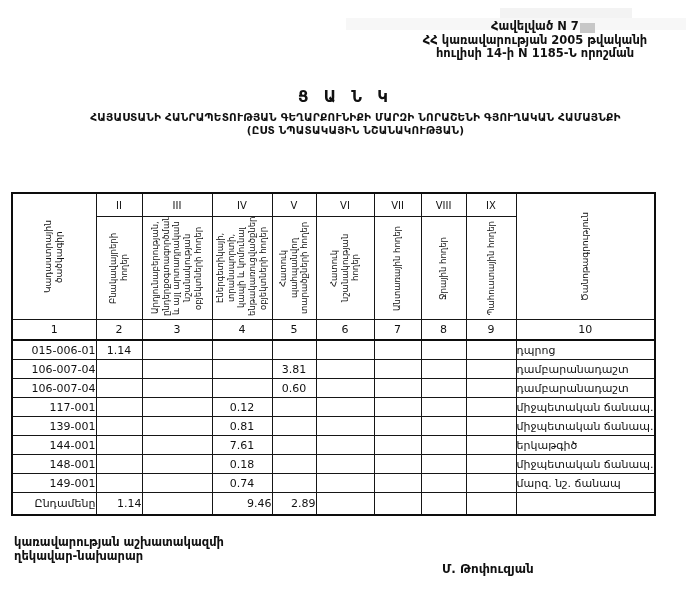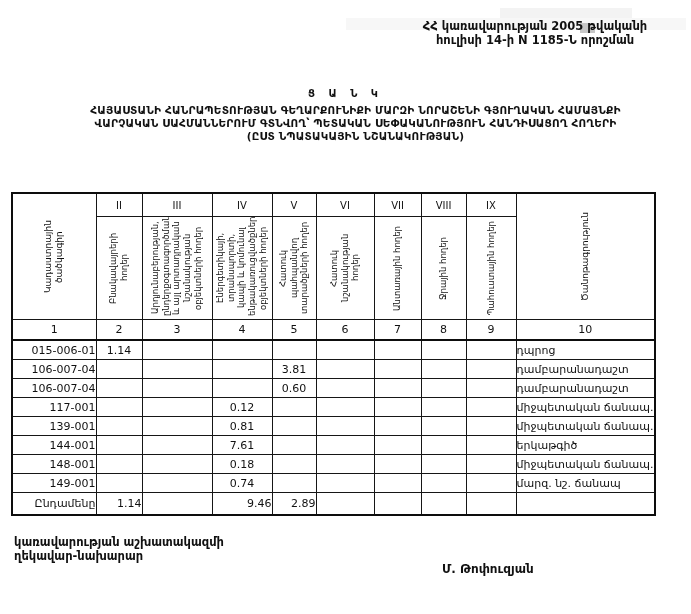--- a/index.html
+++ b/index.html
@@ -11,21 +11,21 @@
   
   .art1{position:absolute;left:500px;top:8px;width:132px;height:10px;background:#f3f3f3;}
   .art2{position:absolute;left:346px;top:18px;width:340px;height:12px;background:#f7f7f7;}
   .smudge{position:absolute;left:580px;top:23px;width:15px;height:10px;background:#c7c7c7;}
 
   .appendix{
     position:absolute;left:380px;top:20px;width:310px;
     text-align:center;font-size:11.5px;font-weight:bold;line-height:13.5px;
   }
   .doc-title{position:absolute;left:0;top:88px;width:691px;text-align:center;font-weight:bold;}
-  .doc-title .h{font-size:10px;letter-spacing:5px;margin-bottom:5px;}
+  .doc-title .h{font-size:15px;letter-spacing:5px;margin-bottom:5px;}
   .doc-title .l{font-size:10.5px;line-height:13.2px;letter-spacing:0.2px;padding-left:20px;}
 
   table.land{
     position:absolute;left:11px;top:192px;width:643px;
     border-collapse:collapse;table-layout:fixed;
   }
   table.land td{
     border:1px solid #161616;padding:0;overflow:hidden;
     font-size:11px;color:#111;vertical-align:middle;
   }
@@ -60,28 +60,28 @@
 </head>
 <body>
 
 <div class="page">
 
   <div class="art1"></div>
   <div class="art2"></div>
   <div class="smudge"></div>
 
   <div class="appendix">
+    <div>Հավելված N 7</div>
     <div>ՀՀ կառավարության 2005 թվականի</div>
     <div>հուլիսի 14-ի N 1185-Ն որոշման</div>
   </div>
 
   <div class="doc-title">
     <div class="h">Ց Ա Ն Կ</div>
     <div class="l">ՀԱՅԱՍՏԱՆԻ ՀԱՆՐԱՊԵՏՈՒԹՅԱՆ ԳԵՂԱՐՔՈՒՆԻՔԻ ՄԱՐԶԻ ՆՈՐԱՇԵՆԻ ԳՅՈՒՂԱԿԱՆ ՀԱՄԱՅՆՔԻ</div>
-    <div class="l">ՎԱՐՉԱԿԱՆ ՍԱՀՄԱՆՆԵՐՈՒՄ ԳՏՆՎՈՂ՝ ՊԵՏԱԿԱՆ ՍԵՓԱԿԱՆՈՒԹՅՈՒՆ ՀԱՆԴԻՍԱՑՈՂ ՀՈՂԵՐԻ</div>
     <div class="l">(ԸՍՏ ՆՊԱՏԱԿԱՅԻՆ ՆՇԱՆԱԿՈՒԹՅԱՆ)</div>
   </div>
 
   <table class="land">
     <colgroup>
       <col style="width:84px">
         <col style="width:46px">
         <col style="width:70px">
       <col style="width:60px">
         <col style="width:44px">

